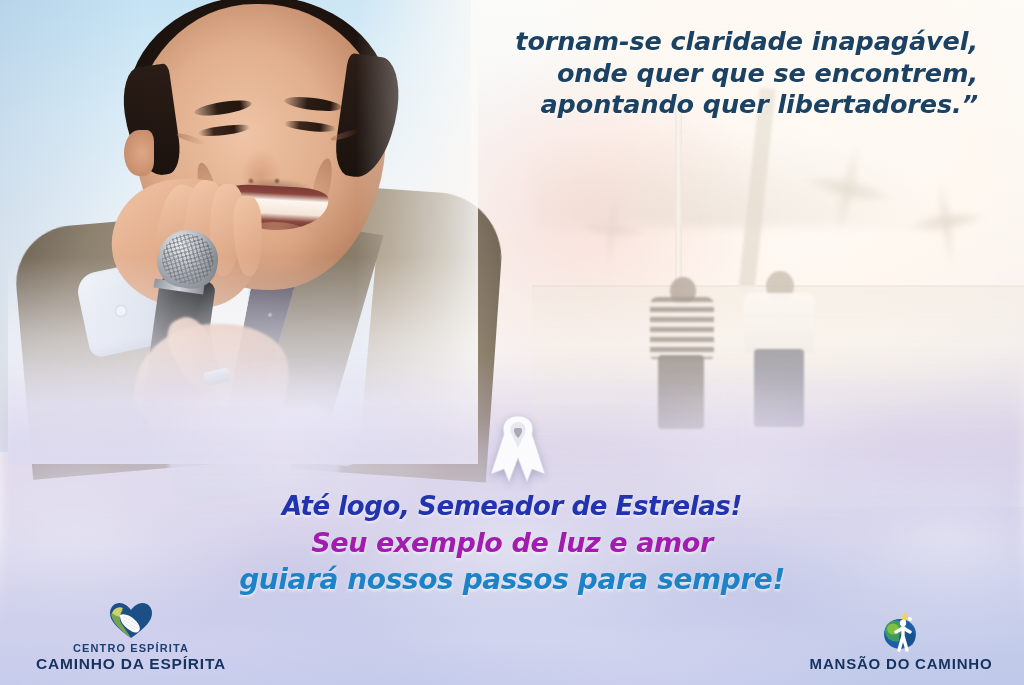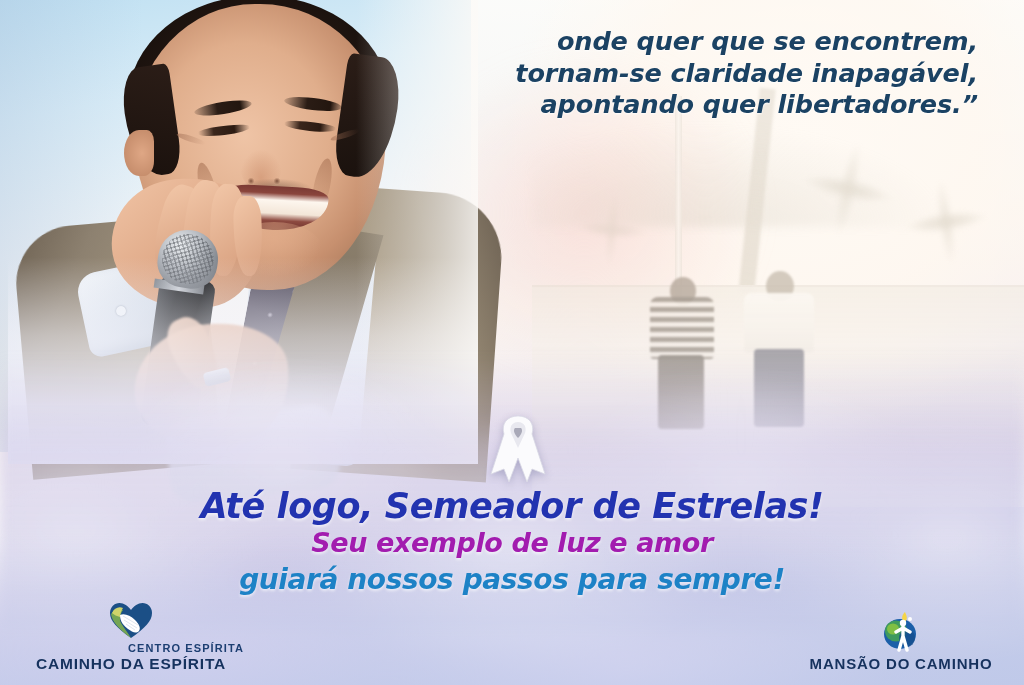--- a/index.html
+++ b/index.html
@@ -402,33 +402,33 @@
     font-family: "DejaVu Sans", sans-serif;
     font-style: italic;
     font-weight: bold;
     letter-spacing: -0.4px;
   }
   .headline .hl {
     display: block;
     white-space: nowrap;
     text-shadow: 0 2px 3px rgba(255,255,255,.6);
   }
-  .hl1 { font-size: 35px; line-height: 38px; color: #2233b0; }
+  .hl1 { font-size: 26px; line-height: 38px; color: #2233b0; }
   .hl2 { font-size: 27px; line-height: 36px; color: #a21caf; }
   .hl3 { font-size: 28px; line-height: 37px; color: #1d82c6; }
 
   
   .logo-block { position: absolute; text-align: center; }
   .logo-left  { left: 18px;  bottom: 12px; width: 226px; }
   .logo-right { right: 10px; bottom: 12px; width: 226px; }
   .logo-mark { display: block; margin: 0 auto 3px; }
   .logo-text1 {
     font-family: "Liberation Sans", sans-serif;
     font-weight: bold; font-size: 11px; letter-spacing: 1.1px;
-    color: #1d3f72; line-height: 13px; text-align: right;
+    color: #1d3f72; line-height: 13px;
   }
   .logo-text2 {
     font-family: "Liberation Sans", sans-serif;
     font-weight: bold; font-size: 15.5px; letter-spacing: 0.8px;
     color: #16325e; line-height: 18px;
   }
   .logo-right .logo-text2 { font-size: 15px; }
 </style>
 </head>
 <body>
@@ -509,22 +509,22 @@
 
     <div class="portrait-fade"></div>
     <div class="portrait-fade-r"></div>
   </div>
 
   <div class="clouds"></div>
   <div class="haze-purple"></div>
   <div class="haze-bottom"></div>
 
   <div class="quote">
+    <span class="qline">tornam-se claridade inapagável,</span>
     <span class="qline">onde quer que se encontrem,</span>
-    <span class="qline">tornam-se claridade inapagável,</span>
     <span class="qline">apontando quer libertadores.”</span>
   </div>
 
   <svg class="ribbon" viewBox="0 0 62 76">
     <path d="M31 4
              C 20 4, 14 12, 17 22
              L 4 62 L 17 57 L 22 70 L 31 46
              L 40 70 L 45 57 L 58 62 L 45 22
              C 48 12, 42 4, 31 4 Z" fill="#fbfbfd" stroke="#d9d9e4" stroke-width="0.8" stroke-linejoin="round"></path>
     <path d="M31 10 C 25 10, 22 15, 24 21 L 31 36 L 38 21 C 40 15, 37 10, 31 10 Z" fill="#e8e8ef"></path>

